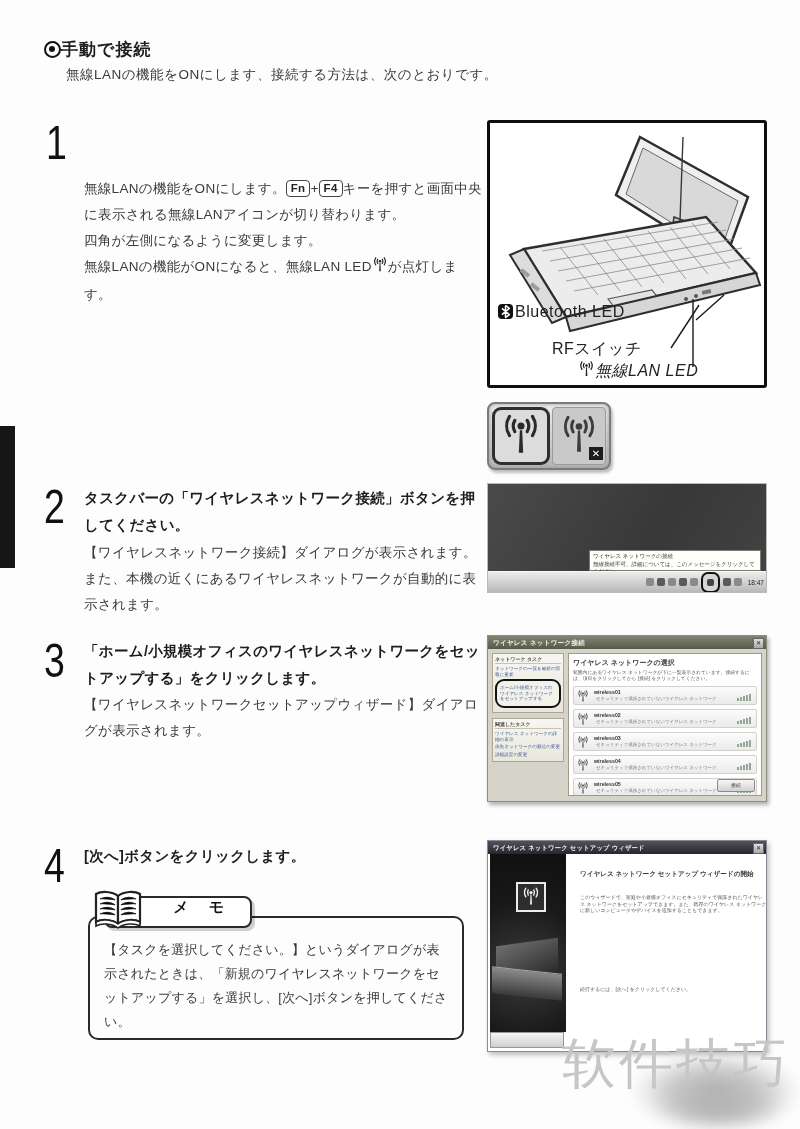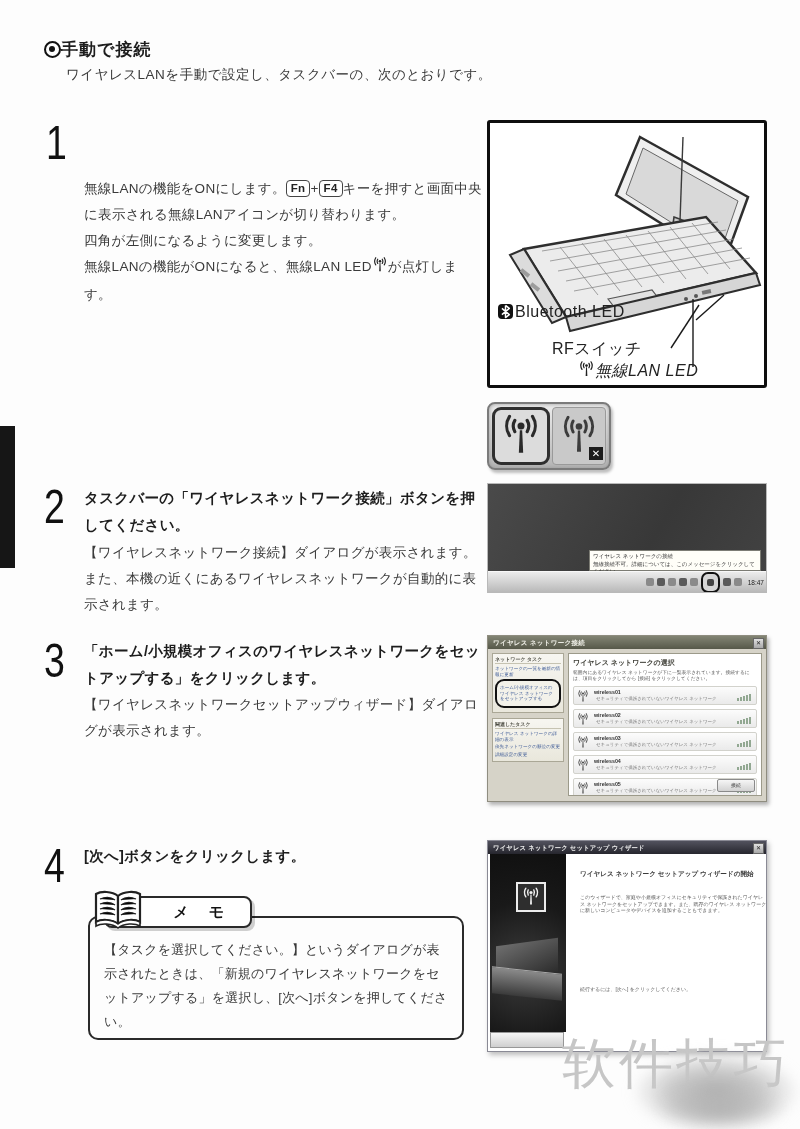--- a/index.html
+++ b/index.html
@@ -89,21 +89,21 @@
   .wiz-photo2{position:absolute;left:2px;top:116px;width:70px;height:26px;background:linear-gradient(#8a8a8a,#3a3a3a);transform:skewY(6deg);border-top:1px solid #aaa;}
   .wiz-right{position:absolute;left:78px;top:13px;right:0;bottom:0;background:#fff;}
   .wiz-head{position:absolute;left:14px;top:16px;width:185px;font-size:6.6px;line-height:8.5px;color:#3a3a3a;font-weight:700;}
   .wiz-body{position:absolute;left:14px;top:40px;width:188px;font-size:5px;line-height:6.6px;color:#555;}
   .wiz-proceed{position:absolute;left:14px;top:132px;font-size:5px;color:#555;}
   .wiz-strip{position:absolute;left:2px;top:191px;width:74px;height:16px;background:linear-gradient(#f6f6f6,#cfcfcf);border:1px solid #979797;box-sizing:border-box;}
 
   
   .memo-box{left:88px;top:916px;width:372px;height:120px;border:2px solid #2a2a2a;border-radius:10px;background:#fdfdfd;}
   .memo-tab{left:104px;top:896px;width:148px;height:32px;border:2px solid #2a2a2a;border-radius:8px;background:#fff;
-            box-shadow:3px 3px 0 rgba(0,0,0,.18);display:flex;align-items:center;justify-content:flex-end;padding-right:18px;box-sizing:border-box;}
+            box-shadow:3px 3px 0 rgba(0,0,0,.18);display:flex;justify-content:flex-end;padding-right:18px;box-sizing:border-box;}
   .memo-label{font-size:15px;font-weight:700;letter-spacing:8px;color:#111;}
   .memo-book{left:92px;top:888px;}
   .memo-text{left:104px;top:938px;width:344px;font-size:13px;line-height:24px;color:#3a3a3a;letter-spacing:.2px;}
 
   
   .edge-tab{left:0;top:426px;width:15px;height:142px;background:#161616;}
   .watermark{left:562px;top:1028px;font-size:54px;color:#c6c6c6;letter-spacing:3px;font-weight:500;white-space:nowrap;}
   .blob1{left:632px;top:1052px;width:168px;height:80px;background:radial-gradient(closest-side,#aeaeae,#c9c9c9 55%,rgba(255,255,255,0));filter:blur(7px);}
   .blob2{left:655px;top:1088px;width:130px;height:41px;background:radial-gradient(closest-side,#b2b2b2,rgba(255,255,255,0));filter:blur(6px);}
 </style>
@@ -118,21 +118,21 @@
              M15.7 3.6 A6.8 6.8 0 0 1 15.7 10.4 M18.9 1.2 A10.8 10.8 0 0 1 18.9 12.8" fill="none" stroke="currentColor" stroke-width="1.9" stroke-linecap="round"></path>
   </symbol>
 </svg>
 
 <div class="page">
 
   <div class="abs sec-head">
     <span class="bullseye"></span>
     <span class="sec-title">手動で接続</span>
   </div>
-  <div class="abs sec-intro">ワイヤレスLANを手動で設定し、タスクバーの、次のとおりです。</div>
+  <div class="abs sec-intro">無線LANの機能をONにします、接続する方法は、次のとおりです。</div>
 
   <div class="abs stepnum" style="left:46px;top:122px;">1</div>
   <div class="abs step-body" style="left:84px;top:176px;">
     <p><span>無線LANの機能をONにします。</span><span class="keycap">Fn</span><span>+</span><span class="keycap">F4</span><span>キーを押すと画面中央に表示される無線LANアイコンが切り替わります。</span></p>
     <p>四角が左側になるように変更します。</p>
     <p><span>無線LANの機能がONになると、無線LAN LED</span><span class="inline-ant"><svg width="16" height="16" viewBox="0 0 24 26">
             <use href="#ant"></use>
           </svg></span><span>が点灯します。</span></p>
   </div>
 

